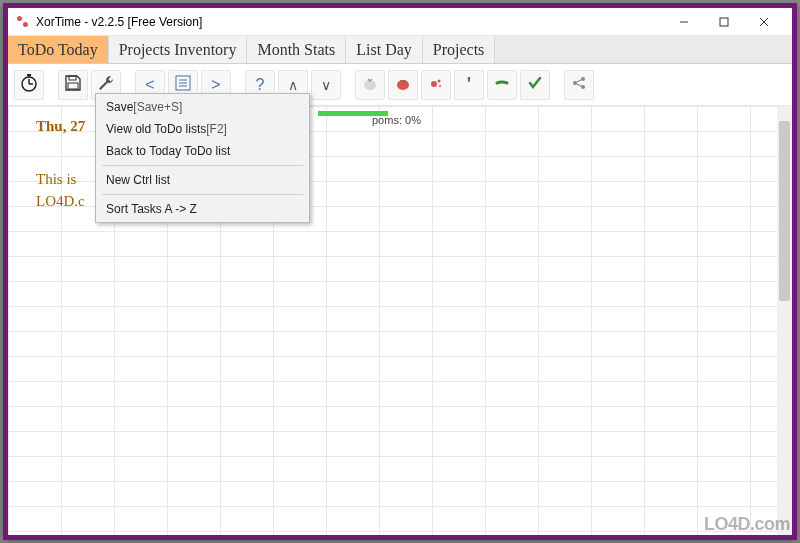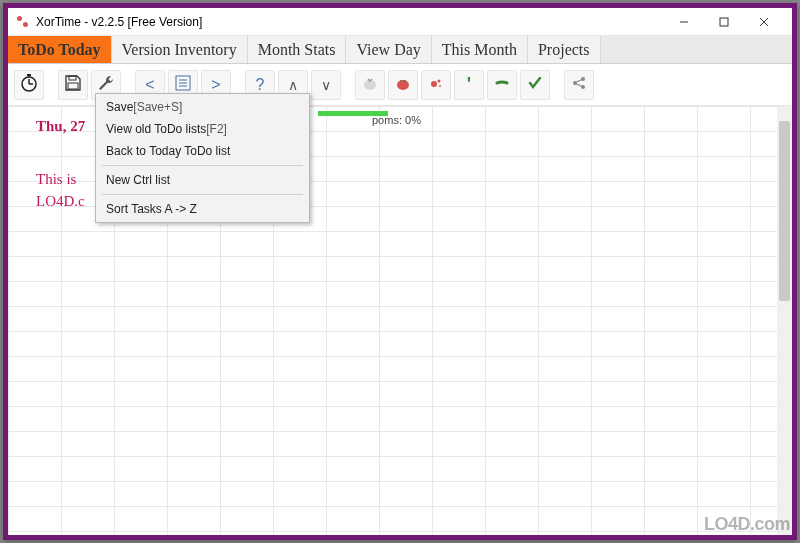--- a/index.html
+++ b/index.html
@@ -62,22 +62,22 @@
     }
     .tab {
       padding: 2px 10px;
       border-right: 1px solid #d8d8d8;
       display: flex; align-items: center;
       color: #333;
       background: #f2f2f2;
       cursor: pointer;
     }
     .tab.active {
-      background: #f97316;
-      font-weight: bold;
+      background: #fdba74;
+      font-weight: normal;
     }
     .toolbar {
       display: flex;
       align-items: center;
       gap: 3px;
       padding: 4px 6px;
       background: #fff;
       border-bottom: 1px solid #e5e5e5;
       height: 42px;
     }
@@ -113,21 +113,21 @@
       position: absolute;
       top: 15px; left: 2px; right: 2px;
       height: 180px;
       background: #c9c9c9;
       border-radius: 2px;
     }
     .content-text {
       position: absolute;
       font-family: "Comic Sans MS", cursive;
       font-size: 15px;
-      color: #be185d;
+      color: #a16207;
     }
     .date-text { top: 12px; left: 28px; font-weight: bold; }
     .task1 { top: 37px; left: 28px; margin-top: 28px; }
     .task2 { top: 87px; left: 28px; }
     .stats-bar {
       position: absolute;
       top: 8px; left: 320px;
       font-size: 11px;
       color: #444;
       font-family: Tahoma, sans-serif;
@@ -198,24 +198,23 @@
         <svg viewBox="0 0 10 10">
             <line x1="1" y1="1" x2="9" y2="9" stroke="#333" stroke-width="1"></line>
             <line x1="9" y1="1" x2="1" y2="9" stroke="#333" stroke-width="1"></line>
           </svg>
       </div>
     </div>
   </div>
 
   <div class="tabs">
     <div class="tab active">ToDo Today</div>
-    <div class="tab">Version Inventory</div>
+    <div class="tab">Projects Inventory</div>
     <div class="tab">Month Stats</div>
-    <div class="tab">View Day</div>
-    <div class="tab">This Month</div>
+    <div class="tab">List Day</div>
     <div class="tab">Projects</div>
   </div>
 
   <div class="toolbar">
     <div class="tbtn">
       <span>
         <svg width="20" height="20" viewBox="0 0 20 20">
             <circle cx="10" cy="11" r="7" fill="none" stroke="#222" stroke-width="1.5"></circle>
             <rect x="8" y="1" width="4" height="2" fill="#222"></rect>
             <line x1="10" y1="3" x2="10" y2="4" stroke="#222" stroke-width="1.5"></line>

